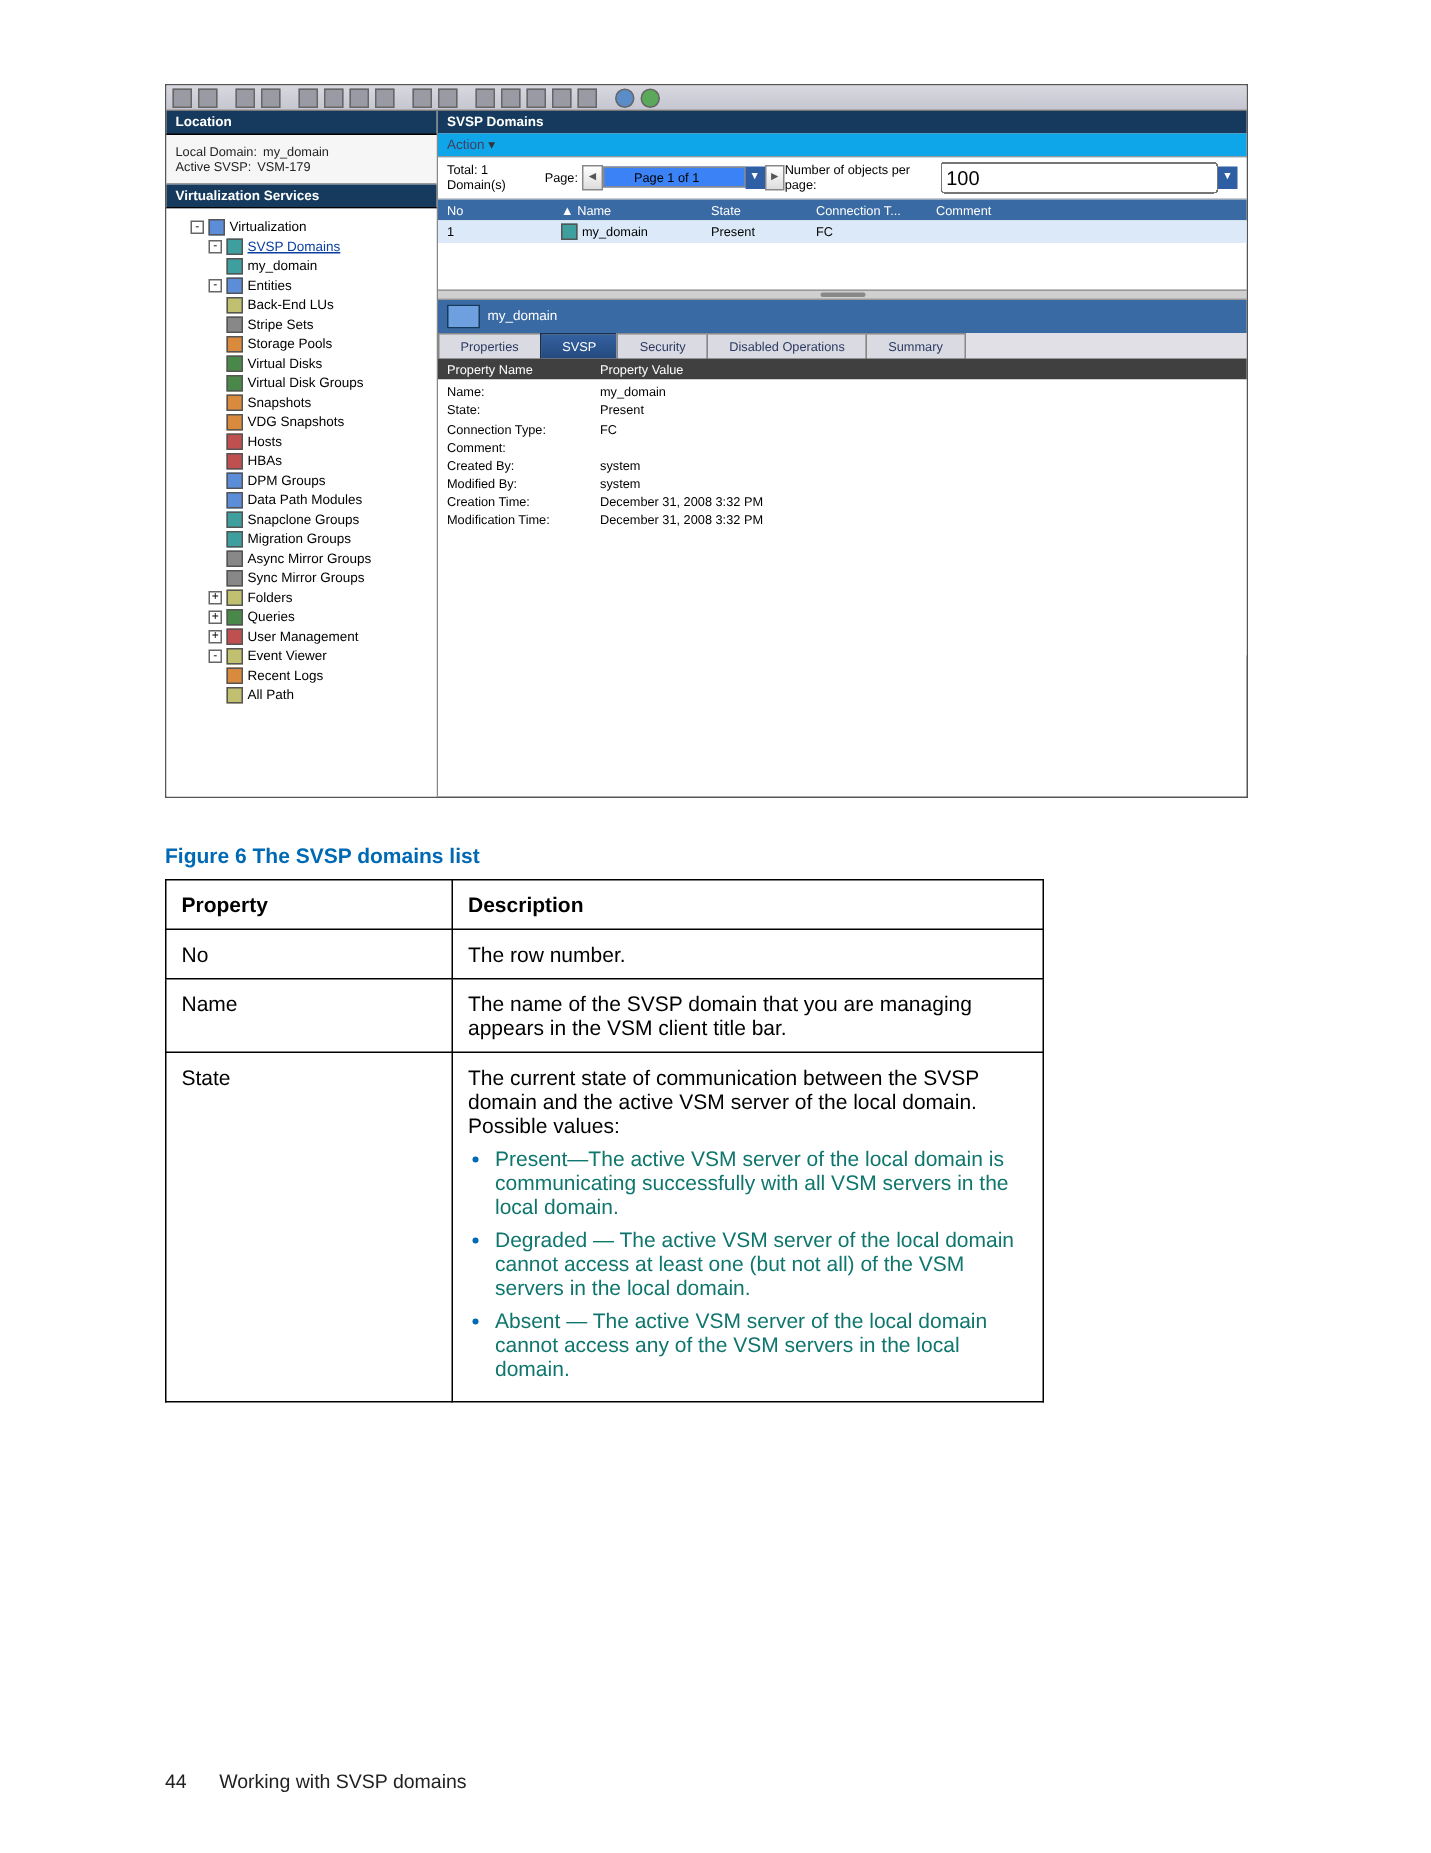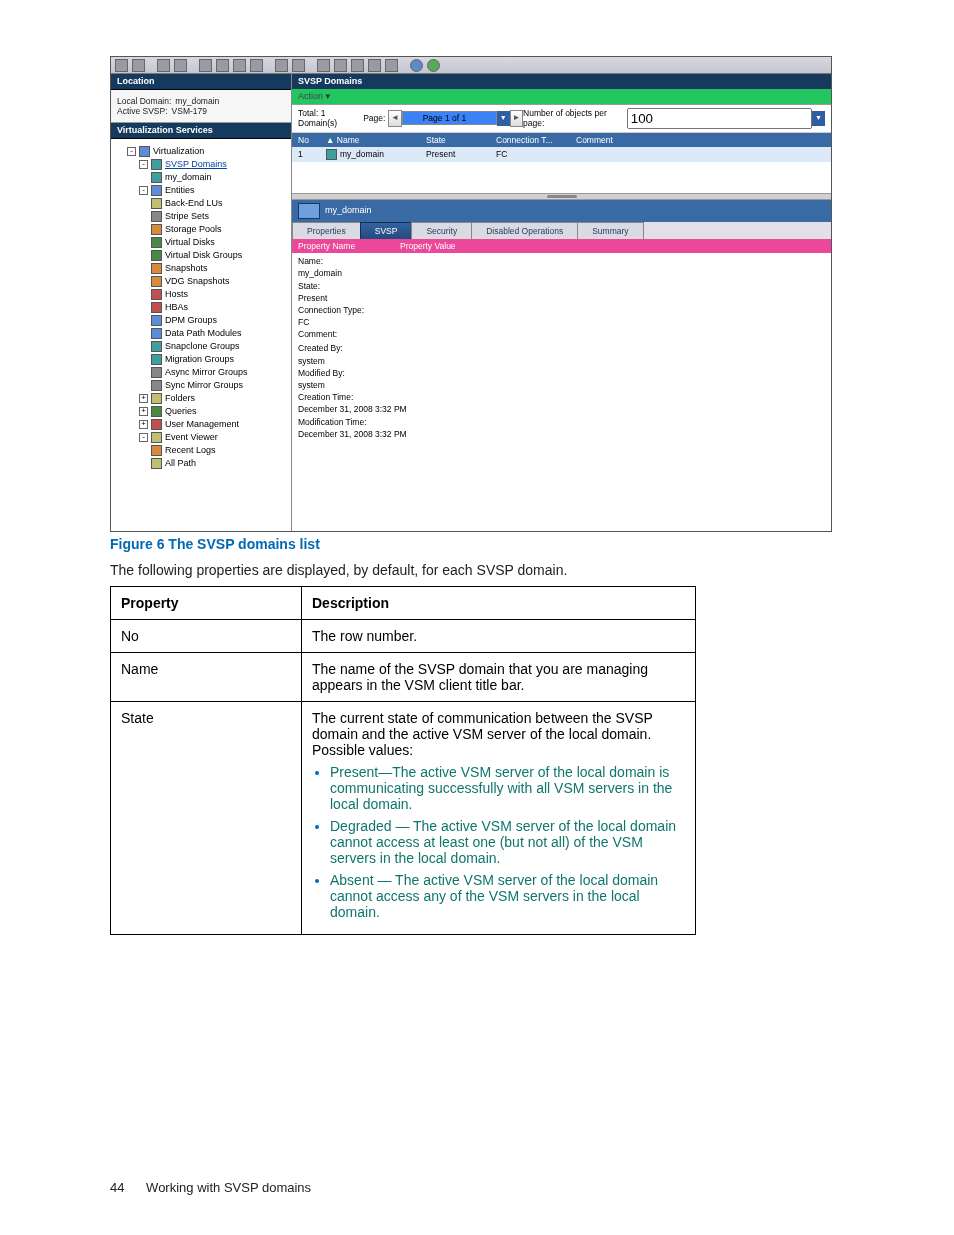--- a/index.html
+++ b/index.html
@@ -110,21 +110,21 @@
   .ticon.teal { background:#3f9e9e; }
   .tree .sel { color:#0a3fa0; text-decoration: underline; }
   .right-hdr {
     background:#153a5d;
     color:#fff;
     font-size:9px;
     font-weight:bold;
     padding:2px 6px;
   }
   .action-bar {
-    background:#22c55e;
+    background:#0ea5e9;
     border-bottom:1px solid #9a9a9a;
     padding:2px 6px;
     font-size:9px;
     color:#404060;
   }
   .action-bar span::after { content:" \25BE"; color:#333; }
   .list-bar {
     display:flex;
     align-items:center;
     padding:3px 6px;
@@ -159,21 +159,21 @@
     display:flex;
     background:#3a6aa3;
     color:#fff;
     font-size:8.5px;
   }
   .grid-head div, .grid-row div {
     padding:2px 6px;
     box-sizing:border-box;
   }
   .c-no{width:28px;}
-  .c-name{width:100px;}
+  .c-name{width:100px;margin-left:48px;}
   .c-state{width:70px;}
   .c-conn{width:80px;}
   .c-comm{flex:1;}
   .grid-body { min-height:46px; background:#fff; font-size:8.5px; }
   .grid-row { display:flex; }
   .grid-row.sel { background:#dce9f8; }
   .hsplit {
     height:5px;
     background:#d0d0d0;
     border-top:1px solid #999;
@@ -198,36 +198,36 @@
     color:#2a3a60;
     margin-right:-1px;
   }
   .tab.active {
     background:linear-gradient(#3461a0,#244a7e);
     color:#fff;
     border-color:#133050;
   }
   .kv-head {
     display:flex;
-    background:#ec4899;color:#fff;font-size:8.5px;
+    background:#404040;color:#fff;font-size:8.5px;
   }
   .kv-head .kn{width:90px;padding:2px 6px;}
   .kv-head .kv{flex:1;padding:2px 6px;}
   .kv-body {
     background:#fff;font-size:8.5px;
     padding:2px 0;
     min-height:180px;
   }
-  .kv-body .kvr { display:flex;flex-direction:column; }
+  .kv-body .kvr { display:flex; }
   .kv-body .kvr .kn{width:90px;padding:1px 6px;}
   .kv-body .kvr .kv{flex:1;padding:1px 6px;}
 
   
   .fig-caption {
-    margin-top: 4px;
+    margin-top: 30px;
     font-size: 14px;
     font-weight: bold;
     color: #0069b4;
   }
   .body-text {
     margin-top: 10px;
     font-size: 14px;
     color: #222;
   }
   .table-caption {
@@ -519,21 +519,20 @@
         <div class="kvr">
               <div class="kn">Modification Time:</div>
               <div class="kv">December 31, 2008 3:32 PM</div>
             </div>
       </div>
     </div>
   </div>
 </div>
 
 <div class="fig-caption">Figure 6 The SVSP domains list</div>
-<div class="body-text">The following properties are displayed, by default, for each SVSP domain.</div>
 
 <table class="doc">
   <tbody>
         <tr>
     <th style="width:170px;border-radius:12px;">Property</th>
     <th>Description</th>
   </tr>
   <tr>
     <td>No</td>
     <td>The row number.</td>

